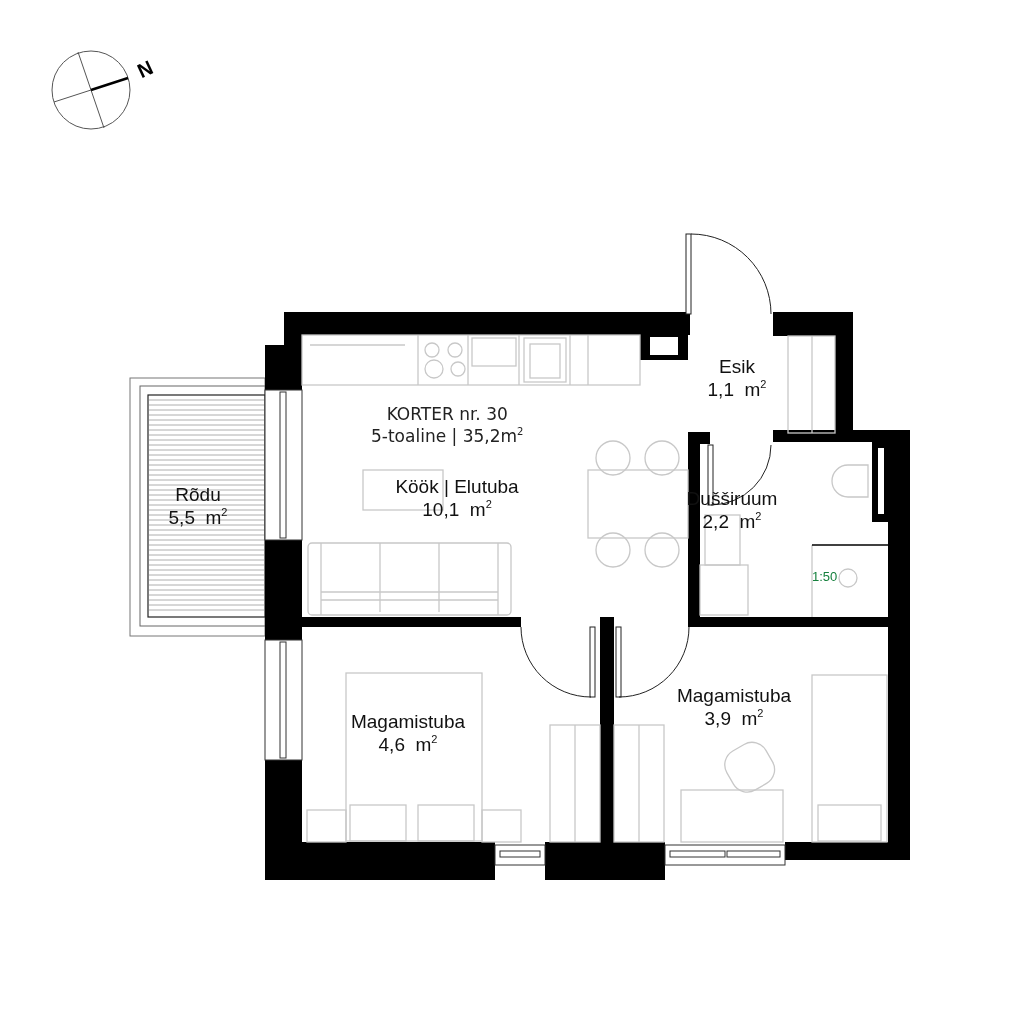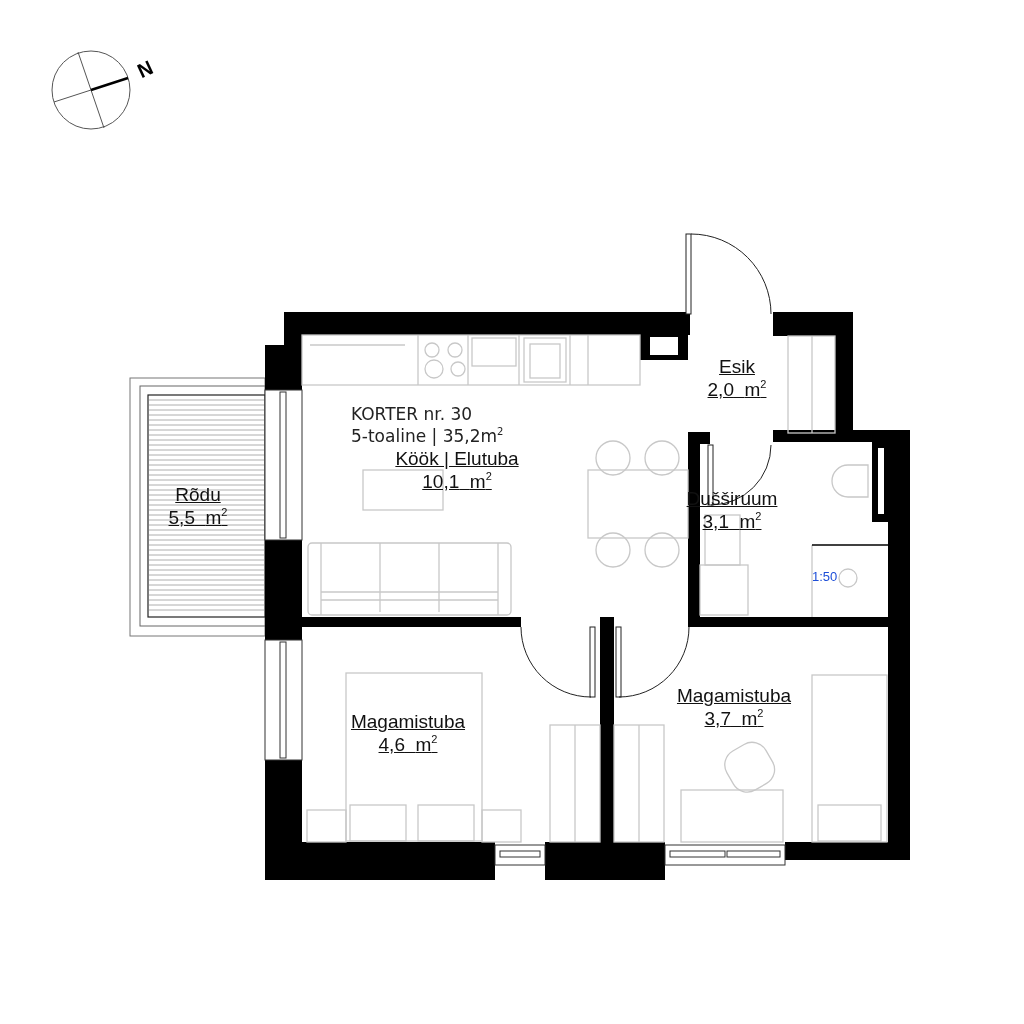--- a/index.html
+++ b/index.html
@@ -1,23 +1,23 @@
 <!DOCTYPE html>
 <html><head>
 <meta charset="utf-8">
 <style>
   html,body{margin:0;padding:0;background:#ffffff;}
   body{width:1024px;height:1024px;position:relative;overflow:hidden;font-family:"Liberation Sans",sans-serif;color:#111;}
   svg.plan{position:absolute;left:0;top:0;width:1024px;height:1024px;}
-  .lbl{position:absolute;text-align:center;font-family:"Liberation Sans",sans-serif;font-size:19px;line-height:23px;color:#111;white-space:nowrap;transform:translateX(-50%);text-decoration:underline;}
+  .lbl{position:absolute;text-align:center;font-family:"Liberation Sans",sans-serif;font-size:19px;line-height:23px;color:#111;white-space:nowrap;transform:translateX(-50%);}
   .lbl sup{font-size:11px;vertical-align:8px;line-height:0;}
-  .info{position:absolute;left:351px;top:403px;font-family:"DejaVu Sans",sans-serif;font-size:17px;line-height:22px;color:#222;white-space:nowrap;}
+  .info{position:absolute;left:371px;top:403px;font-family:"DejaVu Sans",sans-serif;font-size:17px;line-height:22px;color:#222;white-space:nowrap;text-align:center;}
   .info sup{font-size:10px;vertical-align:7px;line-height:0;}
   .north{position:absolute;left:138px;top:58px;font-family:"Liberation Sans",sans-serif;font-weight:bold;font-size:20px;transform:rotate(-25deg);color:#000;}
-  .scale{position:absolute;left:812px;top:569px;font-family:"Liberation Sans",sans-serif;font-size:13px;color:#1d4ed8;}
+  .scale{position:absolute;left:812px;top:569px;font-family:"Liberation Sans",sans-serif;font-size:13px;color:#15803d;}
 </style>
 </head>
 <body>
 
 <svg class="plan" viewBox="0 0 1024 1024" xmlns="http://www.w3.org/2000/svg">
 
   <g fill="none" stroke="#555" stroke-width="1">
     <circle cx="91" cy="90" r="39"></circle>
     <line x1="78" y1="52" x2="104" y2="128"></line>
     <line x1="54" y1="102" x2="91" y2="90"></line>
@@ -199,43 +199,43 @@
   <line x1="812" y1="545" x2="888" y2="545" stroke="#000" stroke-width="1.5"></line>
 </svg>
 
 <div class="north">N</div>
 
 <div class="info">
   <div>KORTER nr. 30</div>
   <div><span>5-toaline</span> <span>|</span> <span>35,2m</span><sup>2</sup></div>
 </div>
 
-<div class="lbl" style="left:457px;top:447px;">
+<div class="lbl" style="left:457px;top:475px;">
   <div>Köök | Elutuba</div>
   <div><span>10,1</span>&nbsp; <span>m</span><sup>2</sup></div>
 </div>
 
 <div class="lbl" style="left:737px;top:355px;">
   <div>Esik</div>
-  <div><span>2,0</span>&nbsp; <span>m</span><sup>2</sup></div>
+  <div><span>1,1</span>&nbsp; <span>m</span><sup>2</sup></div>
 </div>
 
 <div class="lbl" style="left:732px;top:487px;">
   <div>Dušširuum</div>
-  <div><span>3,1</span>&nbsp; <span>m</span><sup>2</sup></div>
+  <div><span>2,2</span>&nbsp; <span>m</span><sup>2</sup></div>
 </div>
 
 <div class="lbl" style="left:198px;top:483px;">
   <div>Rõdu</div>
   <div><span>5,5</span>&nbsp; <span>m</span><sup>2</sup></div>
 </div>
 
 <div class="lbl" style="left:408px;top:710px;">
   <div>Magamistuba</div>
   <div><span>4,6</span>&nbsp; <span>m</span><sup>2</sup></div>
 </div>
 
 <div class="lbl" style="left:734px;top:684px;">
   <div>Magamistuba</div>
-  <div><span>3,7</span>&nbsp; <span>m</span><sup>2</sup></div>
+  <div><span>3,9</span>&nbsp; <span>m</span><sup>2</sup></div>
 </div>
 
 <div class="scale">1:50</div>
 
 </body></html>

